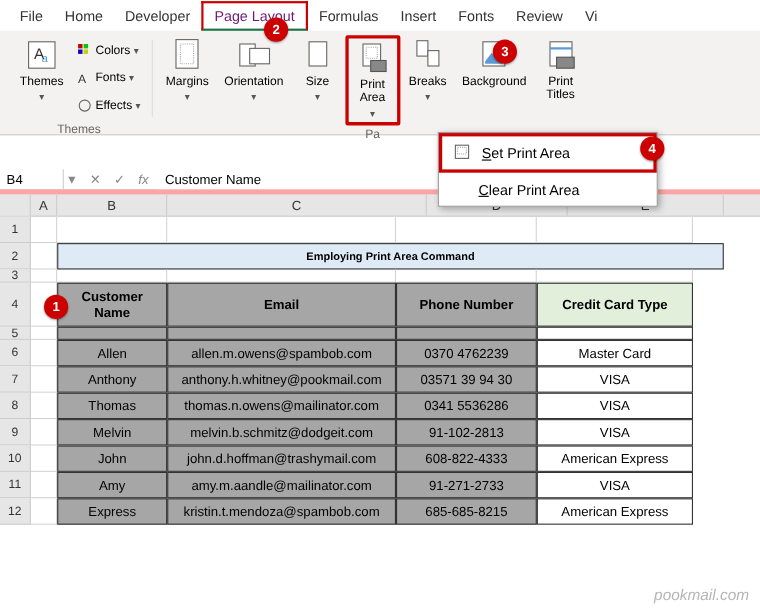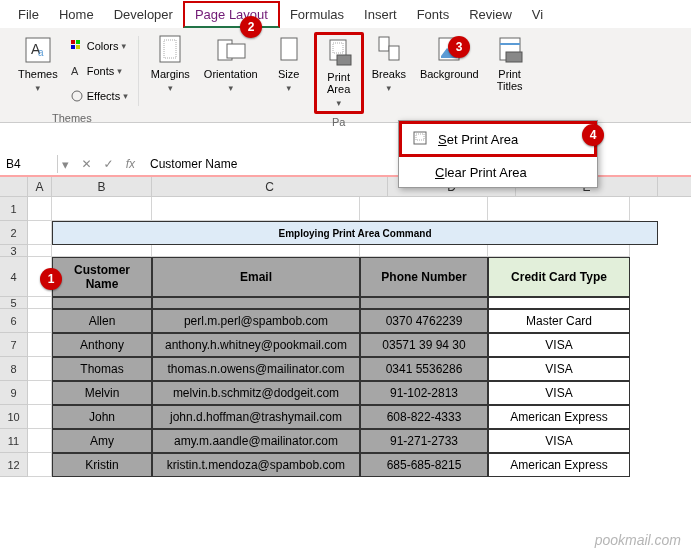--- a/index.html
+++ b/index.html
@@ -27,21 +27,21 @@
 .chev { font-size: 9px; color: #555; }
 
 
 .dropdown { position: absolute; top: 120px; left: 398px; width: 200px; background: #fff; border: 1px solid #999; box-shadow: 2px 2px 6px rgba(0,0,0,0.3); z-index: 10; }
 .dd-item { display: flex; align-items: center; gap: 8px; padding: 6px 10px; font-size: 13px; cursor: pointer; }
 .dd-item.hl { border: 3px solid #c00; }
 .dd-item .ico-s { width: 18px; height: 18px; }
 .underline-letter { text-decoration: underline; }
 
 
-.fbar { display:flex; align-items:center; height: 24px; border-bottom: 2px solid #fca5a5; background: #fff; margin-top: 30px; }
+.fbar { display:flex; align-items:center; height: 24px; border-bottom: 5px solid #fca5a5; background: #fff; margin-top: 30px; }
 .namebox { width: 58px; padding: 2px 6px; border-right: 1px solid #ccc; font-size: 12px; }
 .fx-area { display:flex; align-items:center; gap:6px; padding: 0 6px; }
 .fx-btn { color:#888; font-size: 12px; padding: 0 3px; }
 .fx-input { flex:1; padding: 2px 6px; font-size: 12px; border:none; }
 
 
 .colhdr { display:flex; height: 20px; background: #e6e6e6; border-bottom: 1px solid #ccc; }
 .rownum-hdr { width: 28px; border-right: 1px solid #ccc; background: #e6e6e6; }
 .ch { border-right: 1px solid #ccc; text-align: center; font-size: 12px; color: #333; line-height: 20px; }
 .ch.A { width: 24px; }
@@ -300,21 +300,21 @@
         <div class="cell cA"></div>
         <div class="cell cB sel data-cell"></div>
         <div class="cell cC sel data-cell"></div>
         <div class="cell cD sel data-cell"></div>
         <div class="cell cE data-cell"></div>
       </div>
     <div id="data-rows">
         <div class="row">
           <div class="cell cA"></div>
           <div class="cell cB data-cell sel">Allen</div>
-          <div class="cell cC data-cell sel">perl.m.perl@spambob.com</div>
+          <div class="cell cC data-cell sel">allen.m.owens@spambob.com</div>
           <div class="cell cD data-cell sel">0370 4762239</div>
           <div class="cell cE data-cell">Master Card</div>
         </div>
         <div class="row">
           <div class="cell cA"></div>
           <div class="cell cB data-cell sel">Anthony</div>
           <div class="cell cC data-cell sel">anthony.h.whitney@pookmail.com</div>
           <div class="cell cD data-cell sel">03571 39 94 30</div>
           <div class="cell cE data-cell">VISA</div>
         </div>
@@ -341,21 +341,21 @@
         </div>
         <div class="row">
           <div class="cell cA"></div>
           <div class="cell cB data-cell sel">Amy</div>
           <div class="cell cC data-cell sel">amy.m.aandle@mailinator.com</div>
           <div class="cell cD data-cell sel">91-271-2733</div>
           <div class="cell cE data-cell">VISA</div>
         </div>
         <div class="row">
           <div class="cell cA"></div>
-          <div class="cell cB data-cell sel">Kristin</div>
+          <div class="cell cB data-cell sel">Express</div>
           <div class="cell cC data-cell sel">kristin.t.mendoza@spambob.com</div>
           <div class="cell cD data-cell sel">685-685-8215</div>
           <div class="cell cE data-cell">American Express</div>
         </div>
       </div>
   </div>
 </div>
 
 <div class="callout" style="top:268px;left:40px">1</div>
 <div class="callout" style="top:16px;left:240px">2</div>

